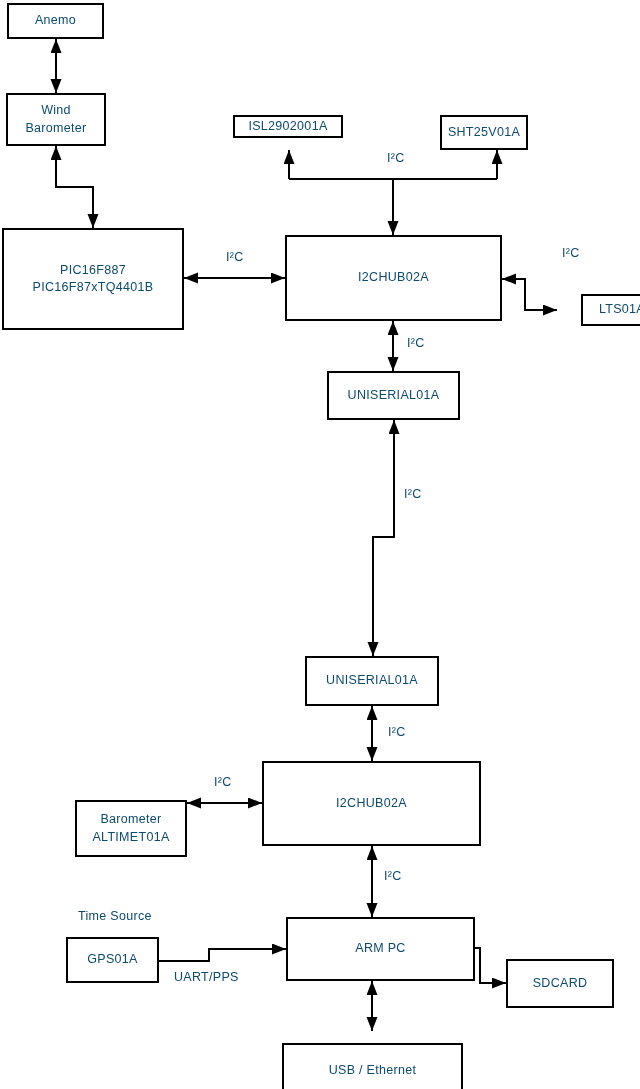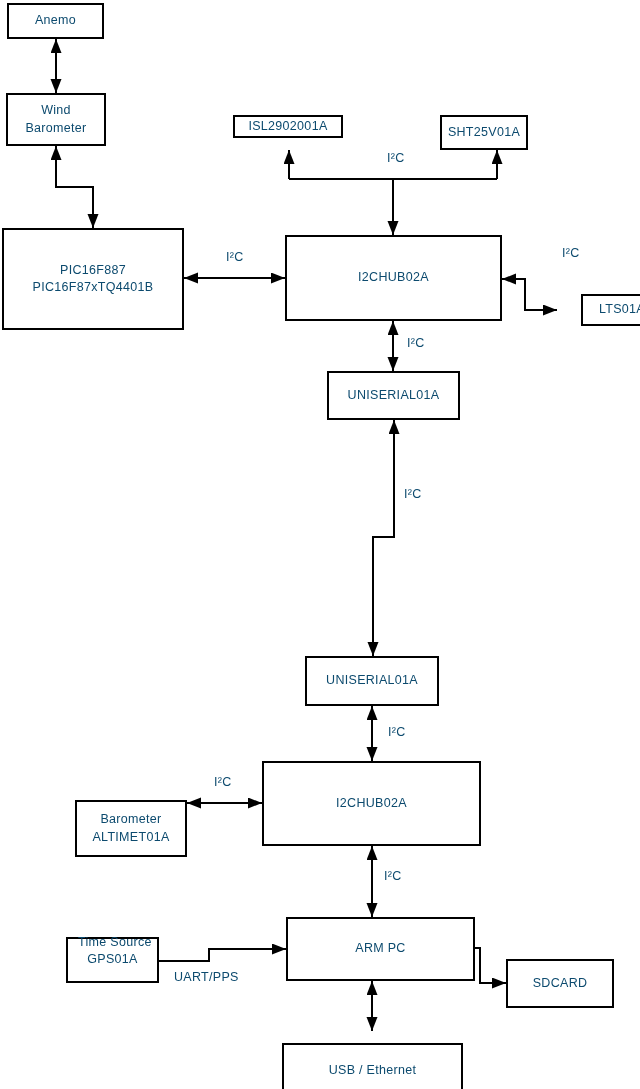--- a/index.html
+++ b/index.html
@@ -142,16 +142,16 @@
   </div>
 
   <span class="edge-label" style="left:387px; top:151px;">I²C</span>
   <span class="edge-label" style="left:226px; top:250px;">I²C</span>
   <span class="edge-label" style="left:562px; top:246px;">I²C</span>
   <span class="edge-label" style="left:407px; top:336px;">I²C</span>
   <span class="edge-label" style="left:404px; top:487px;">I²C</span>
   <span class="edge-label" style="left:388px; top:725px;">I²C</span>
   <span class="edge-label" style="left:214px; top:775px;">I²C</span>
   <span class="edge-label" style="left:384px; top:869px;">I²C</span>
-  <span class="edge-label" style="left:78px; top:935px;">Time Source</span>
+  <span class="edge-label" style="left:78px; top:909px;">Time Source</span>
   <span class="edge-label" style="left:174px; top:970px;">UART/PPS</span>
 
 </div>
 
 </body></html>

